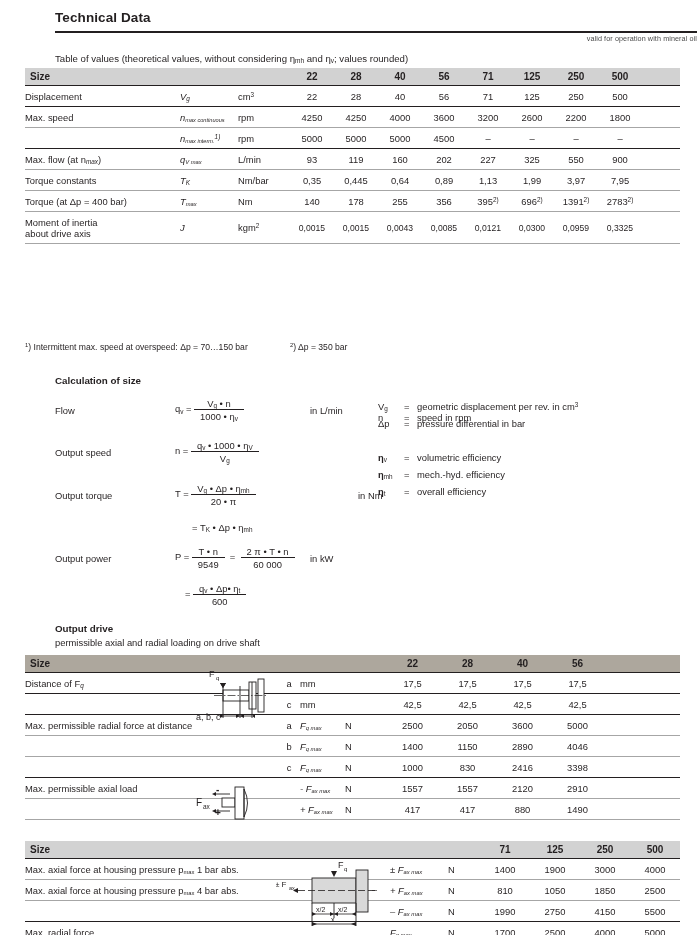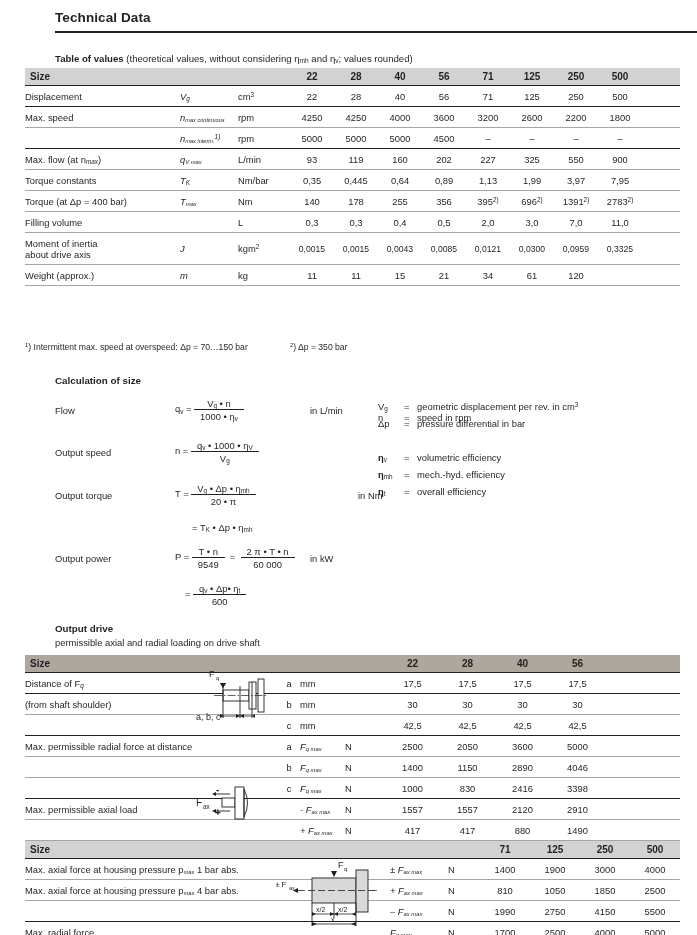--- a/index.html
+++ b/index.html
@@ -22,21 +22,21 @@
     position:absolute; left:55px; top:31px; width:642px; height:2px; background:#231f20;
   }
   .valid-note{
     position:absolute; right:0px; top:34px; width:642px;
     text-align:right; font-size:7.2px; color:#4a4a4a; letter-spacing:.1px;
   }
 
   .sec-caption{
     position:absolute; left:55px; font-size:9.6px; letter-spacing:0;
   }
-  .sec-caption b{ font-weight:bold;text-align:right; }
+  .sec-caption b{ font-weight:normal;text-align:right; }
   .sec-head{
     position:absolute; left:55px; font-size:9.8px; font-weight:bold;
   }
   .sec-sub{
     position:absolute; left:55px; font-size:9.4px;
   }
 
   sub{ font-size:.68em; vertical-align:-0.22em; line-height:0; }
   sup{ font-size:.68em; vertical-align:0.45em; line-height:0; }
   .it{ font-style:italic; }
@@ -80,20 +80,21 @@
   
   .draw{ position:absolute; }
 </style>
 </head>
 <body>
 
 <div class="page">
 
   <div class="doc-title">Technical Data</div>
   <div class="title-rule"></div>
+  <div class="valid-note">valid for operation with mineral oil</div>
 
   <div class="sec-caption" style="top:53px;">
     <b>Table of values</b><span> (theoretical values, without considering η<sub>mh</sub> and η<sub>v</sub>; values rounded)</span>
   </div>
 
   <table class="dt" style="left:25px; top:68px; width:655px;">
     <colgroup>
       <col style="width:155px">
       <col style="width:58px">
       <col style="width:52px">
@@ -207,65 +208,37 @@
       <td class="num">178</td>
       <td class="num">255</td>
       <td class="num">356</td>
       <td class="num">395<sup>2)</sup></td>
       <td class="num">696<sup>2)</sup></td>
       <td class="num">1391<sup>2)</sup></td>
       <td class="num">2783<sup>2)</sup></td>
       <td></td>
     </tr>
 
-    <tr class="r rowline-grey">
-      <td class="cellpad">Filling volume</td>
-      <td class="sym"></td>
-      <td class="unit">L</td>
-      <td class="num">0,3</td>
-      <td class="num">0,3</td>
-      <td class="num">0,4</td>
-      <td class="num">0,5</td>
-      <td class="num">2,0</td>
-      <td class="num">3,0</td>
-      <td class="num">7,0</td>
-      <td class="num">11,0</td>
-      <td></td>
-    </tr>
 
     <tr class="rowline-grey" style="height:32px;">
       <td class="cellpad">Moment of inertia<br>about drive axis</td>
       <td class="sym"><span class="it">J</span></td>
       <td class="unit">kgm<sup>2</sup></td>
       <td class="num" style="font-size:8.6px">0,0015</td>
       <td class="num" style="font-size:8.6px">0,0015</td>
       <td class="num" style="font-size:8.6px">0,0043</td>
       <td class="num" style="font-size:8.6px">0,0085</td>
       <td class="num" style="font-size:8.6px">0,0121</td>
       <td class="num" style="font-size:8.6px">0,0300</td>
       <td class="num" style="font-size:8.6px">0,0959</td>
       <td class="num" style="font-size:8.6px">0,3325</td>
       <td></td>
     </tr>
 
 
-    <tr class="r rowline-grey">
-      <td class="cellpad">Weight (approx.)</td>
-      <td class="sym"><span class="it">m</span></td>
-      <td class="unit">kg</td>
-      <td class="num">11</td>
-      <td class="num">11</td>
-      <td class="num">15</td>
-      <td class="num">21</td>
-      <td class="num">34</td>
-      <td class="num">61</td>
-      <td class="num">120</td>
-      <td class="num"></td>
-      <td></td>
-    </tr>
   </tbody>
     </table>
 
   <div class="fn" style="left:25px; top:342px;">
     <sup>1</sup>) Intermittent max. speed at overspeed: Δp = 70…150 bar
   </div>
   <div class="fn" style="left:290px; top:342px;">
     <sup>2</sup>) Δp = 350 bar
   </div>
 
@@ -383,32 +356,20 @@
       <td class="num">a</td>
       <td class="unit">mm</td>
       <td></td>
       <td class="num">17,5</td>
       <td class="num">17,5</td>
       <td class="num">17,5</td>
       <td class="num">17,5</td>
       <td></td>
     </tr>
 
-    <tr class="r rowline-grey">
-      <td class="cellpad">(from shaft shoulder)</td>
-      <td></td>
-      <td class="num">b</td>
-      <td class="unit">mm</td>
-      <td></td>
-      <td class="num">30</td>
-      <td class="num">30</td>
-      <td class="num">30</td>
-      <td class="num">30</td>
-      <td></td>
-    </tr>
 
     <tr class="r rowline">
       <td class="cellpad"></td>
       <td></td>
       <td class="num">c</td>
       <td class="unit">mm</td>
       <td></td>
       <td class="num">42,5</td>
       <td class="num">42,5</td>
       <td class="num">42,5</td>

